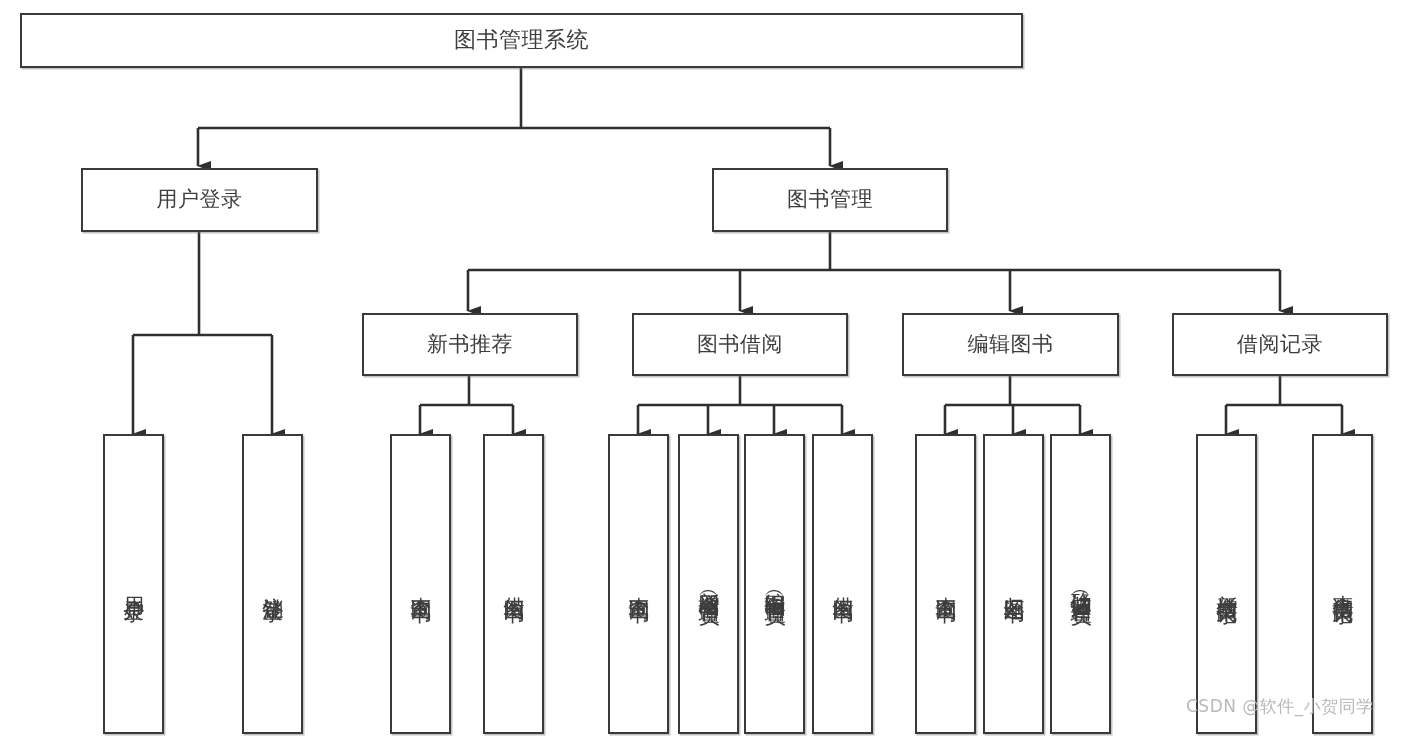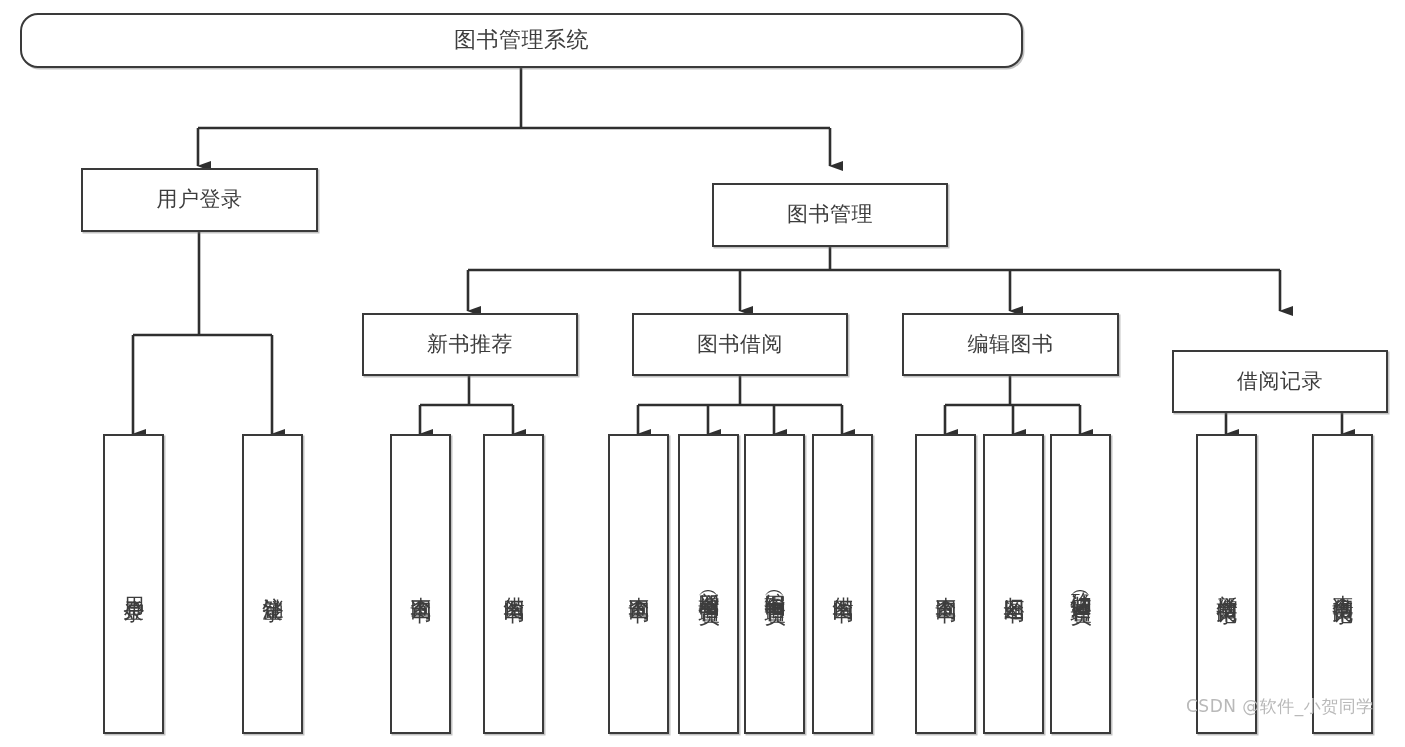--- a/index.html
+++ b/index.html
@@ -155,41 +155,41 @@
     <g stroke="#2f2f2f" stroke-width="2.6" fill="none">
       <path d="M 1280 376 L 1280 405"></path>
       <path d="M 1226 405 L 1342 405"></path>
       <path d="M 1226 405 L 1226 420"></path>
       <path d="M 1342 405 L 1342 420"></path>
       <path d="M 1226 420 L 1226 434" marker-end="url(#arrow)"></path>
       <path d="M 1342 420 L 1342 434" marker-end="url(#arrow)"></path>
     </g>
   </svg>
 
-  <div class="node root h" style="left:20px; top:13px; width:1003px; height:55px;border-radius:18px;">
+  <div class="node root h" style="left:20px; top:13px; width:1003px; height:55px;">
     <span class="label">图书管理系统</span>
   </div>
 
   <div class="node h" style="left:81px; top:168px; width:237px; height:64px;">
     <span class="label">用户登录</span>
   </div>
-  <div class="node h" style="left:712px; top:168px; width:236px; height:64px;margin-top:15px;">
+  <div class="node h" style="left:712px; top:168px; width:236px; height:64px;">
     <span class="label">图书管理</span>
   </div>
 
   <div class="node h" style="left:632px; top:313px; width:216px; height:63px;">
     <span class="label">图书借阅</span>
   </div>
   <div class="node h" style="left:362px; top:313px; width:216px; height:63px;">
     <span class="label">新书推荐</span>
   </div>
   <div class="node h" style="left:902px; top:313px; width:217px; height:63px;">
     <span class="label">编辑图书</span>
   </div>
-  <div class="node h" style="left:1172px; top:313px; width:216px; height:63px;margin-top:37px;">
+  <div class="node h" style="left:1172px; top:313px; width:216px; height:63px;">
     <span class="label">借阅记录</span>
   </div>
 
   <div class="node v" style="left:103px; top:434px; width:61px; height:300px;">
     <span class="label">用户登录</span>
   </div>
   <div class="node v" style="left:242px; top:434px; width:61px; height:300px;">
     <span class="label">注销登录</span>
   </div>
 

